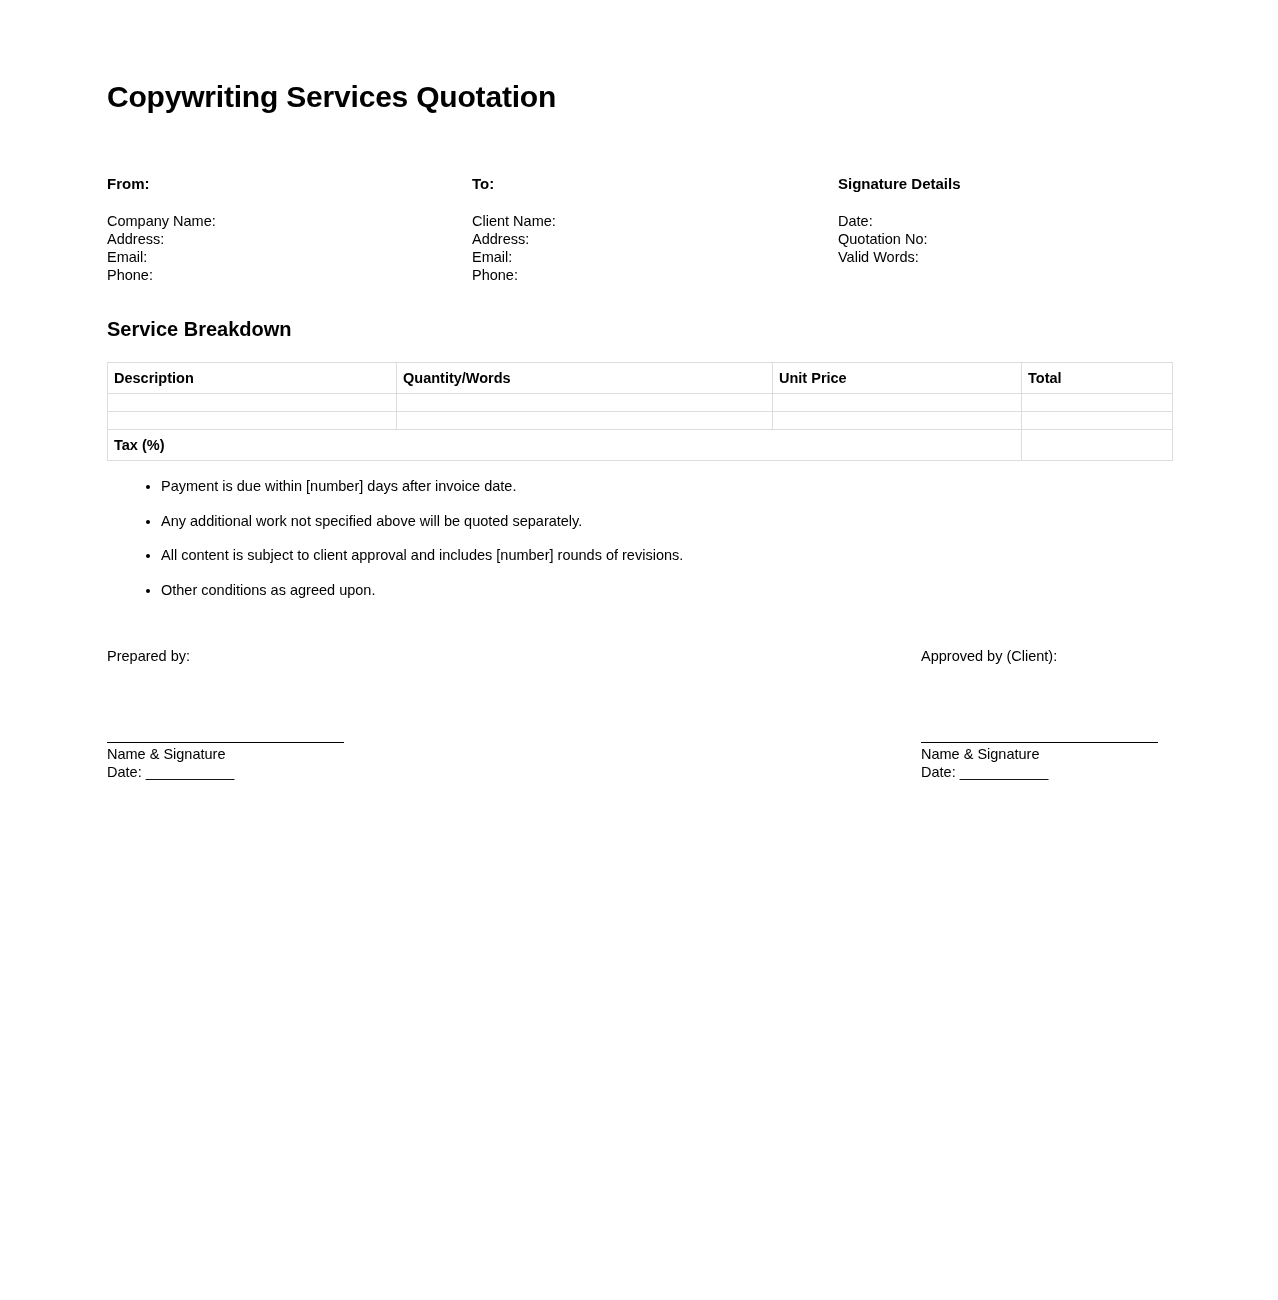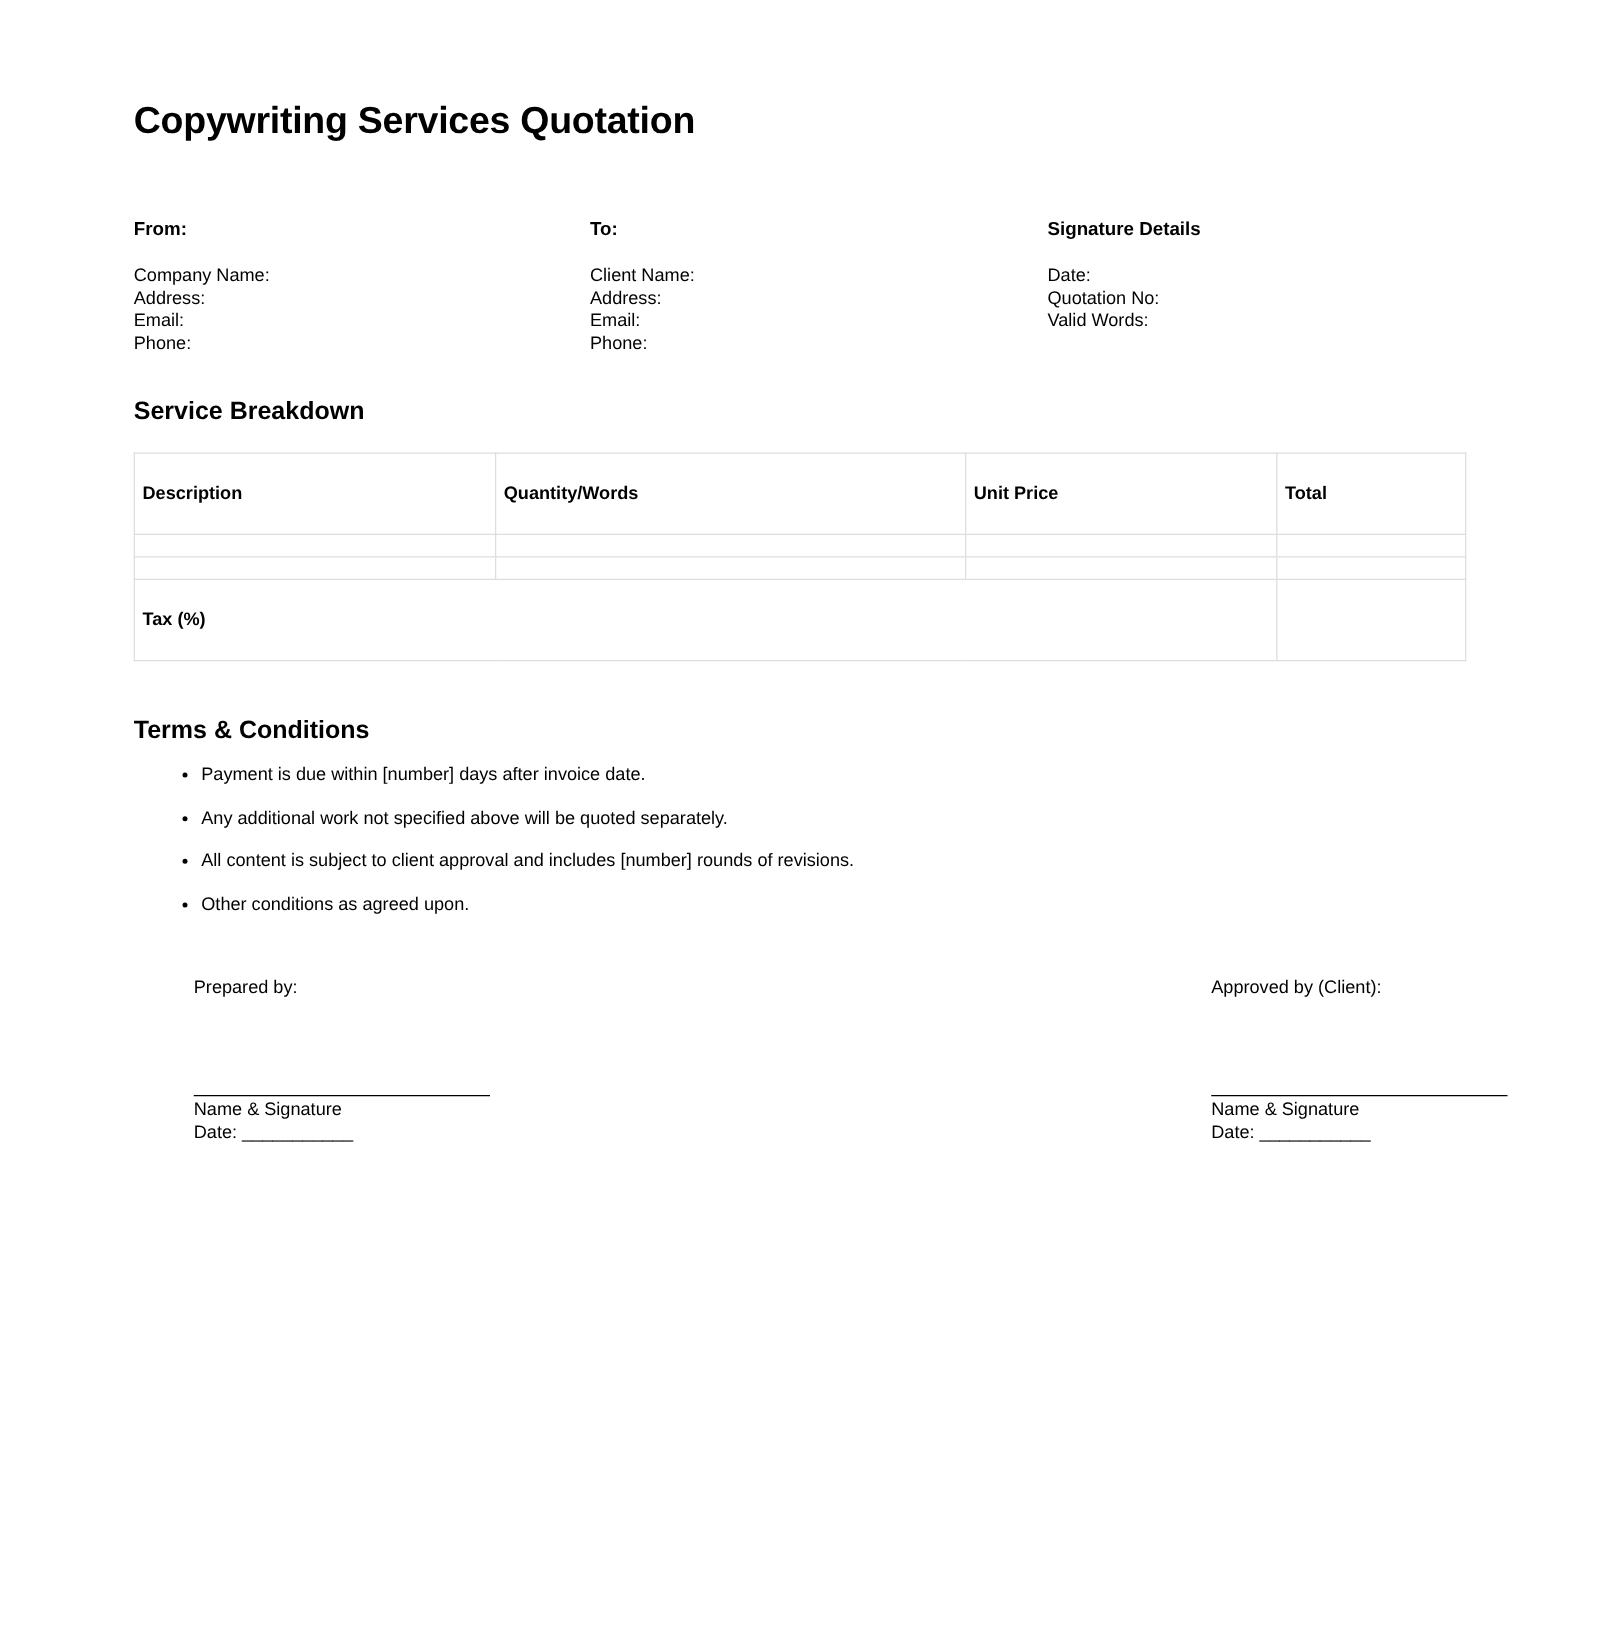--- a/index.html
+++ b/index.html
@@ -66,21 +66,21 @@
   
   table.breakdown {
     border-collapse: collapse;
     width: 1065px;
     table-layout: fixed;
     font-size: 14.5px;
   }
   table.breakdown th,
   table.breakdown td {
     border: 1px solid #dddddd;
-    padding: 21px 6px;
+    padding: 4px 6px;
     text-align: left;
     vertical-align: middle;
   }
   table.breakdown th {
     font-weight: bold;
     height: 22px;
     background: #ffffff;
   }
   table.breakdown td.empty-cell {
     height: 1px;
@@ -116,21 +116,20 @@
   ul.terms-list li {
     margin: 16px;
     padding: 0;
   }
 
   
   .signatures {
     position: relative;
     margin-top: 48px;
     height: 140px;
-    margin-left: 48px;
   }
   .sig-block {
     position: absolute;
     top: 0;
     width: 320px;
   }
   .sig-left  { left: 0px; }
   .sig-right { left: 814px; }
 
   .sig-prompt {
@@ -220,21 +219,20 @@
         <td class="empty-cell"></td>
         <td class="empty-cell"></td>
       </tr>
       <tr>
         <td class="summary-label" colspan="3">Tax (%)</td>
         <td class="summary-value"></td>
       </tr>
     </tbody>
   </table>
 
-  <h2 class="terms-heading">Terms &amp; Conditions</h2>
 
   <ul class="terms-list">
     <li>Payment is due within [number] days after invoice date.</li>
     <li>Any additional work not specified above will be quoted separately.</li>
     <li>All content is subject to client approval and includes [number] rounds of revisions.</li>
     <li>Other conditions as agreed upon.</li>
   </ul>
 
   <div class="signatures">
 

